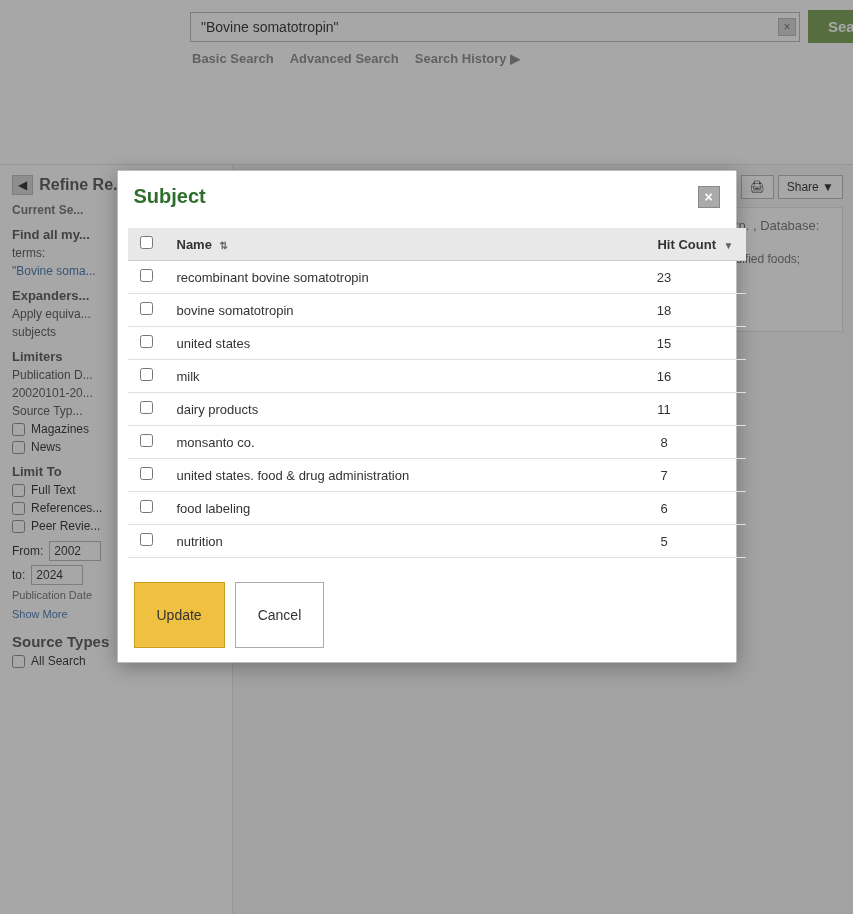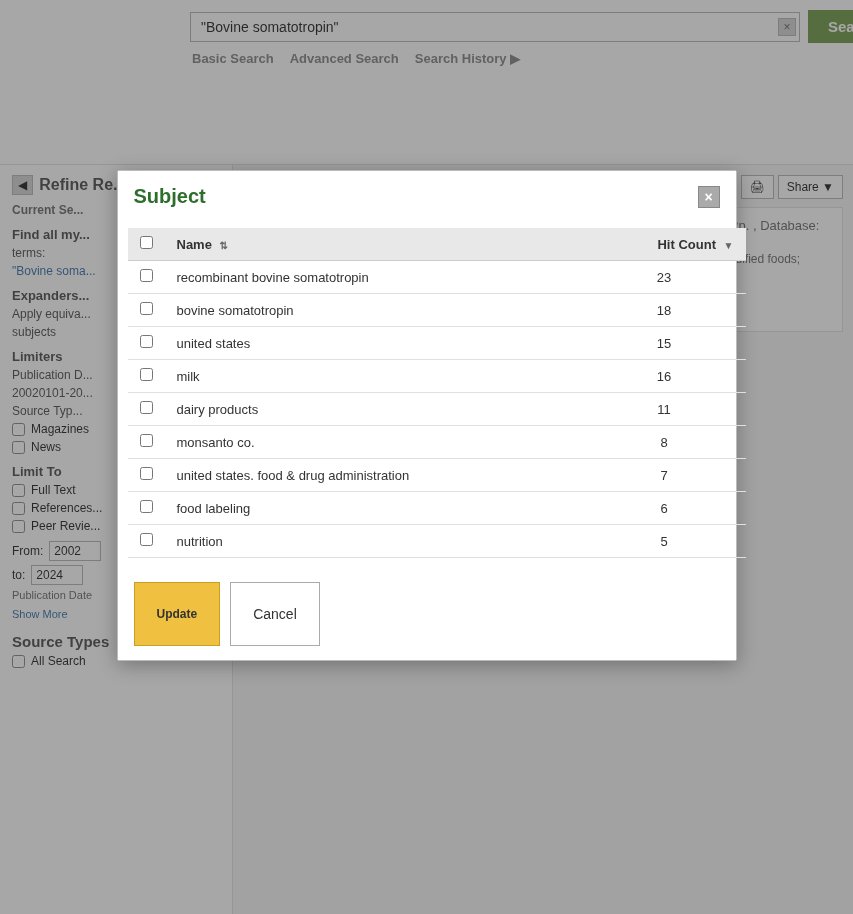--- a/index.html
+++ b/index.html
@@ -276,22 +276,22 @@
       padding: 14px 16px;
       display: flex;
       gap: 10px;
       background: #fff;
     }
 
     .btn-update {
       background: #f0c040;
       border: 1px solid #c8a020;
       padding: 24px 22px;
-      font-size: 12px;
-      font-weight: bold;
+      font-size: 14px;
+      font-weight: normal;
       color: #333;
       cursor: pointer;
     }
 
     .btn-cancel {
       background: #fff;
       border: 1px solid #aaa;
       padding: 8px 22px;
       font-size: 14px;
       color: #333;

